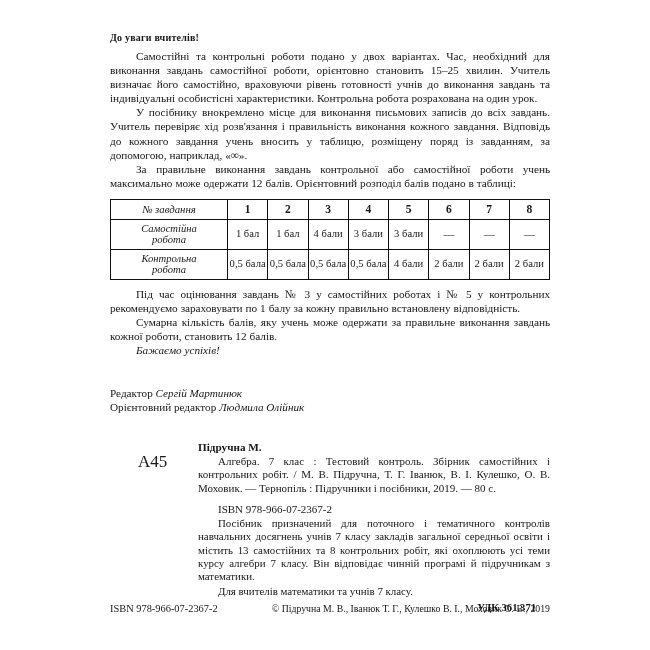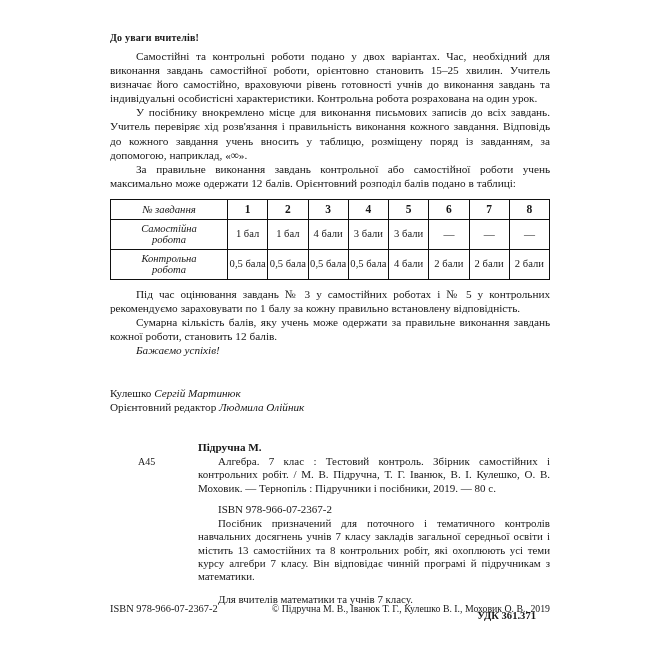--- a/index.html
+++ b/index.html
@@ -109,21 +109,21 @@
     font-size: 11.2px;
   }
   .biblio-body {
     position: relative;
     margin-top: 1px;
   }
   .catalog-code {
     position: absolute;
     left: 28px;
     top: 0;
-    font-size: 10px;
+    font-size: 17px;
   }
   .biblio-text {
     margin-left: 88px;
     text-align: justify;
     text-indent: 20px;
     font-size: 11px;
     line-height: 13.4px;
   }
   .isbn-inner {
     margin-left: 108px;
@@ -132,21 +132,21 @@
   }
   .annotation {
     margin-left: 88px;
     margin-top: 1px;
     text-align: justify;
     text-indent: 20px;
     font-size: 10.9px;
     line-height: 13.2px;
   }
   .annotation.second {
-    margin-top: 10px;
+    margin-top: 2px;
   }
   .udk {
     margin-top: 3px;
     text-align: right;
     padding-right: 14px;
     font-weight: 700;
     font-size: 10.6px;
   }
 
   
@@ -217,21 +217,21 @@
       </tr>
     </tbody>
   </table>
 
   <p class="para">Під час оцінювання завдань № 3 у самостійних роботах і № 5 у контрольних рекомендуємо зараховувати по 1 балу за кожну правильно встановлену відповідність.</p>
   <p class="para">Сумарна кількість балів, яку учень може одержати за правильне виконання завдань кожної роботи, становить 12 балів.</p>
   <p class="wish">Бажаємо успіхів!</p>
 
   <div class="credits">
     <div>
-      <span class="role">Кулешко </span><span class="person">Сергій Мартинюк</span>
+      <span class="role">Редактор </span><span class="person">Сергій Мартинюк</span>
     </div>
     <div>
       <span class="role">Орієнтовний редактор </span><span class="person">Людмила Олійник</span>
     </div>
   </div>
 
   <div class="biblio">
     <div class="biblio-author">Підручна М.</div>
 
     <div class="biblio-body">

